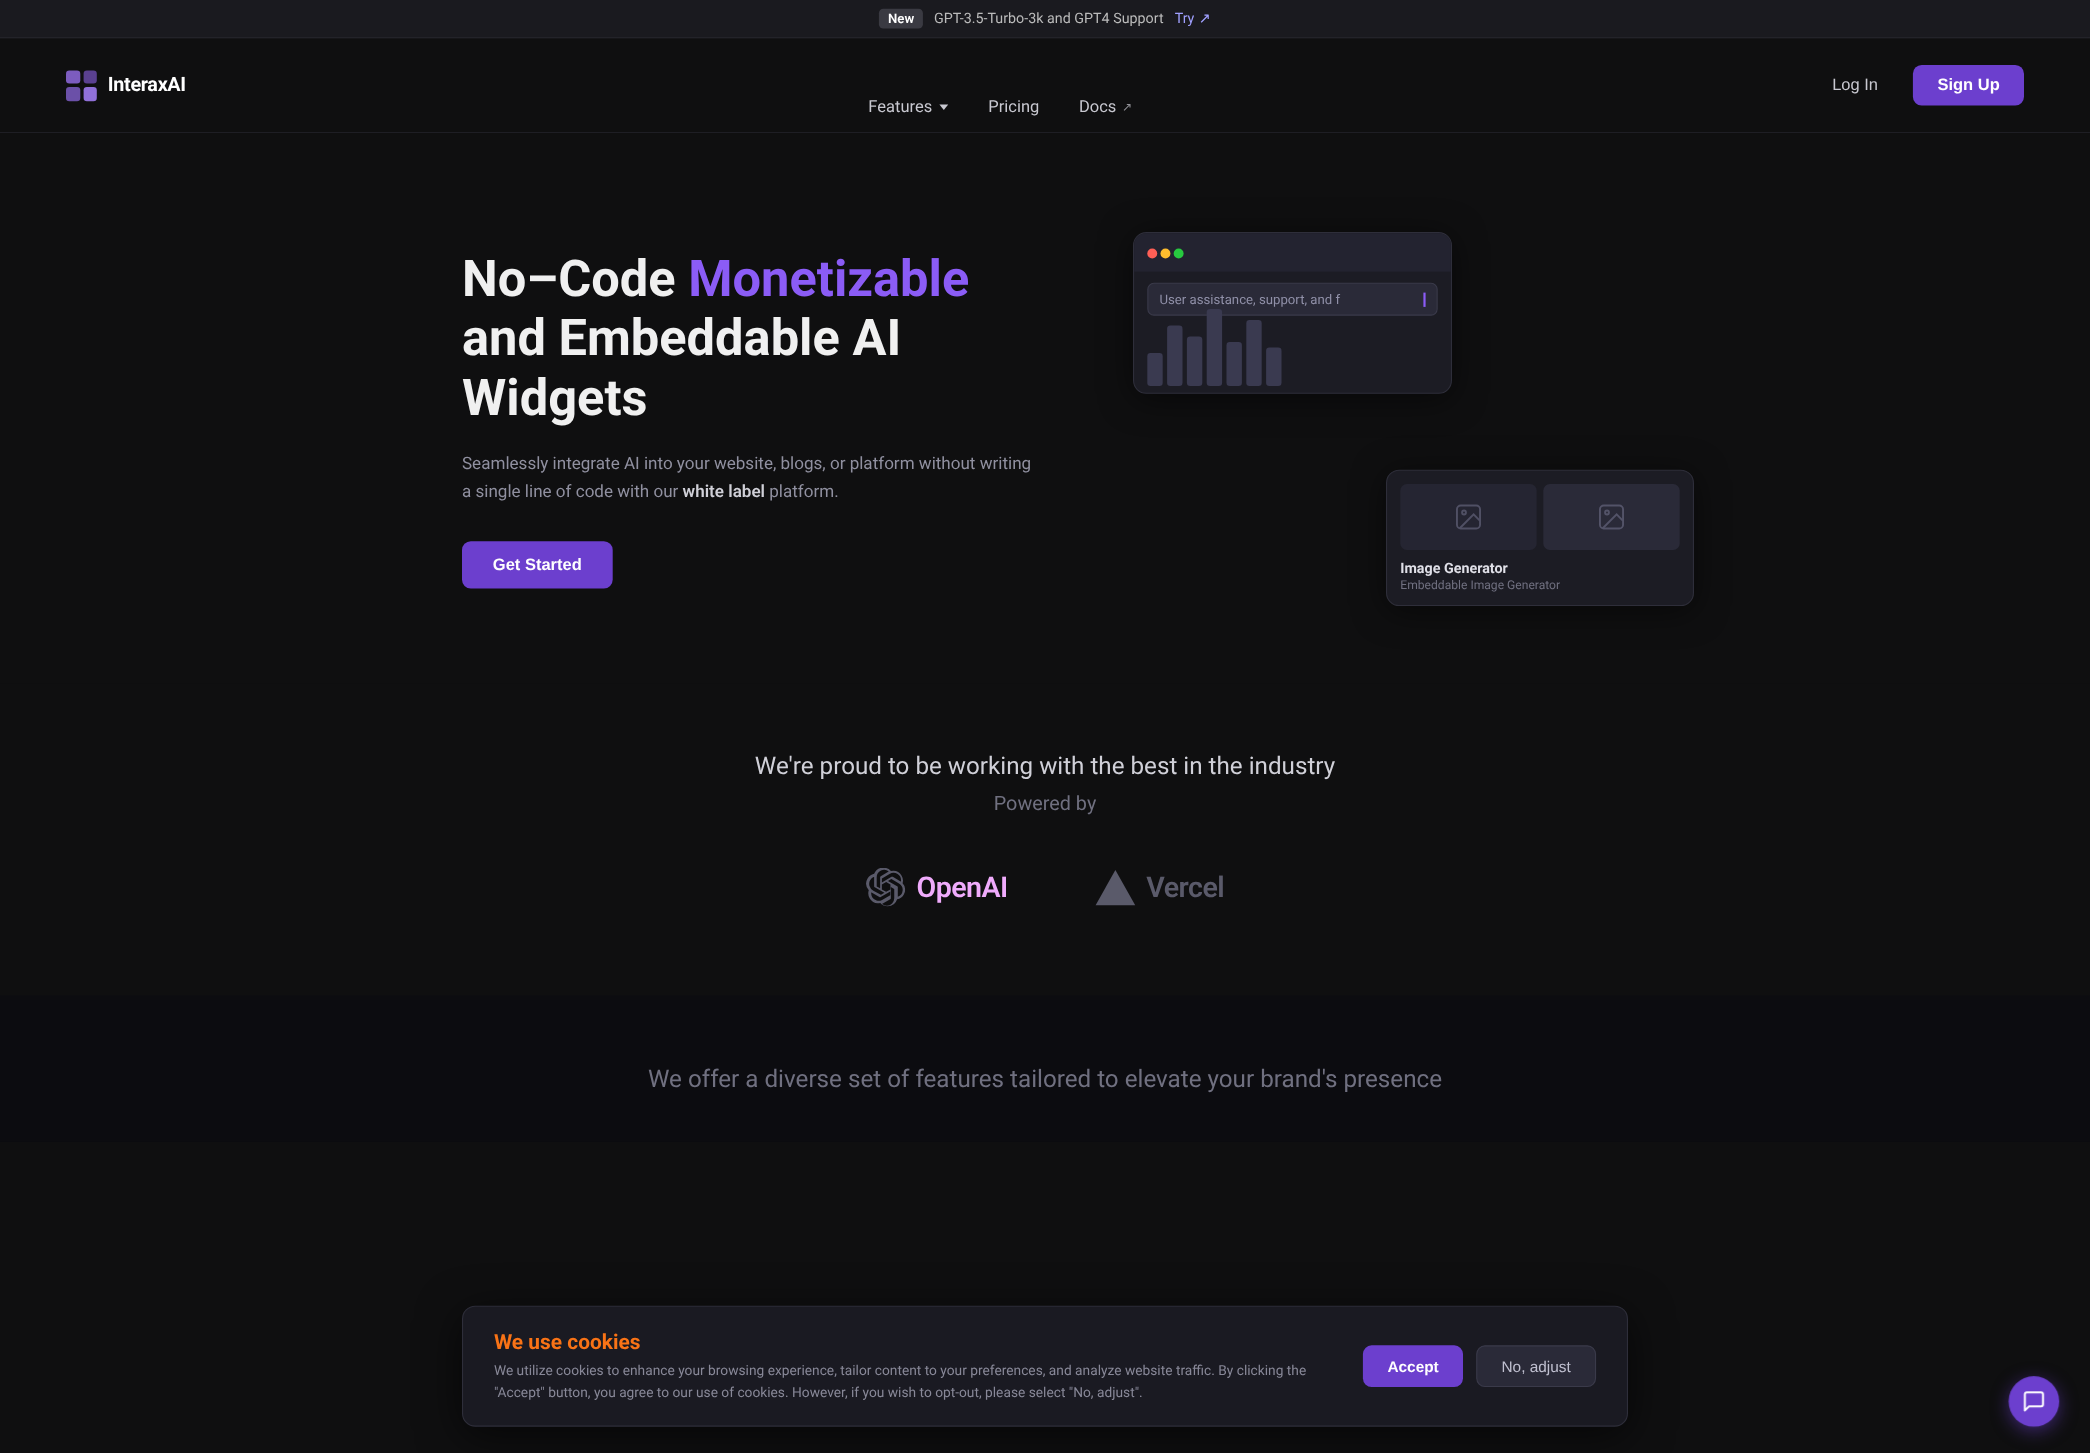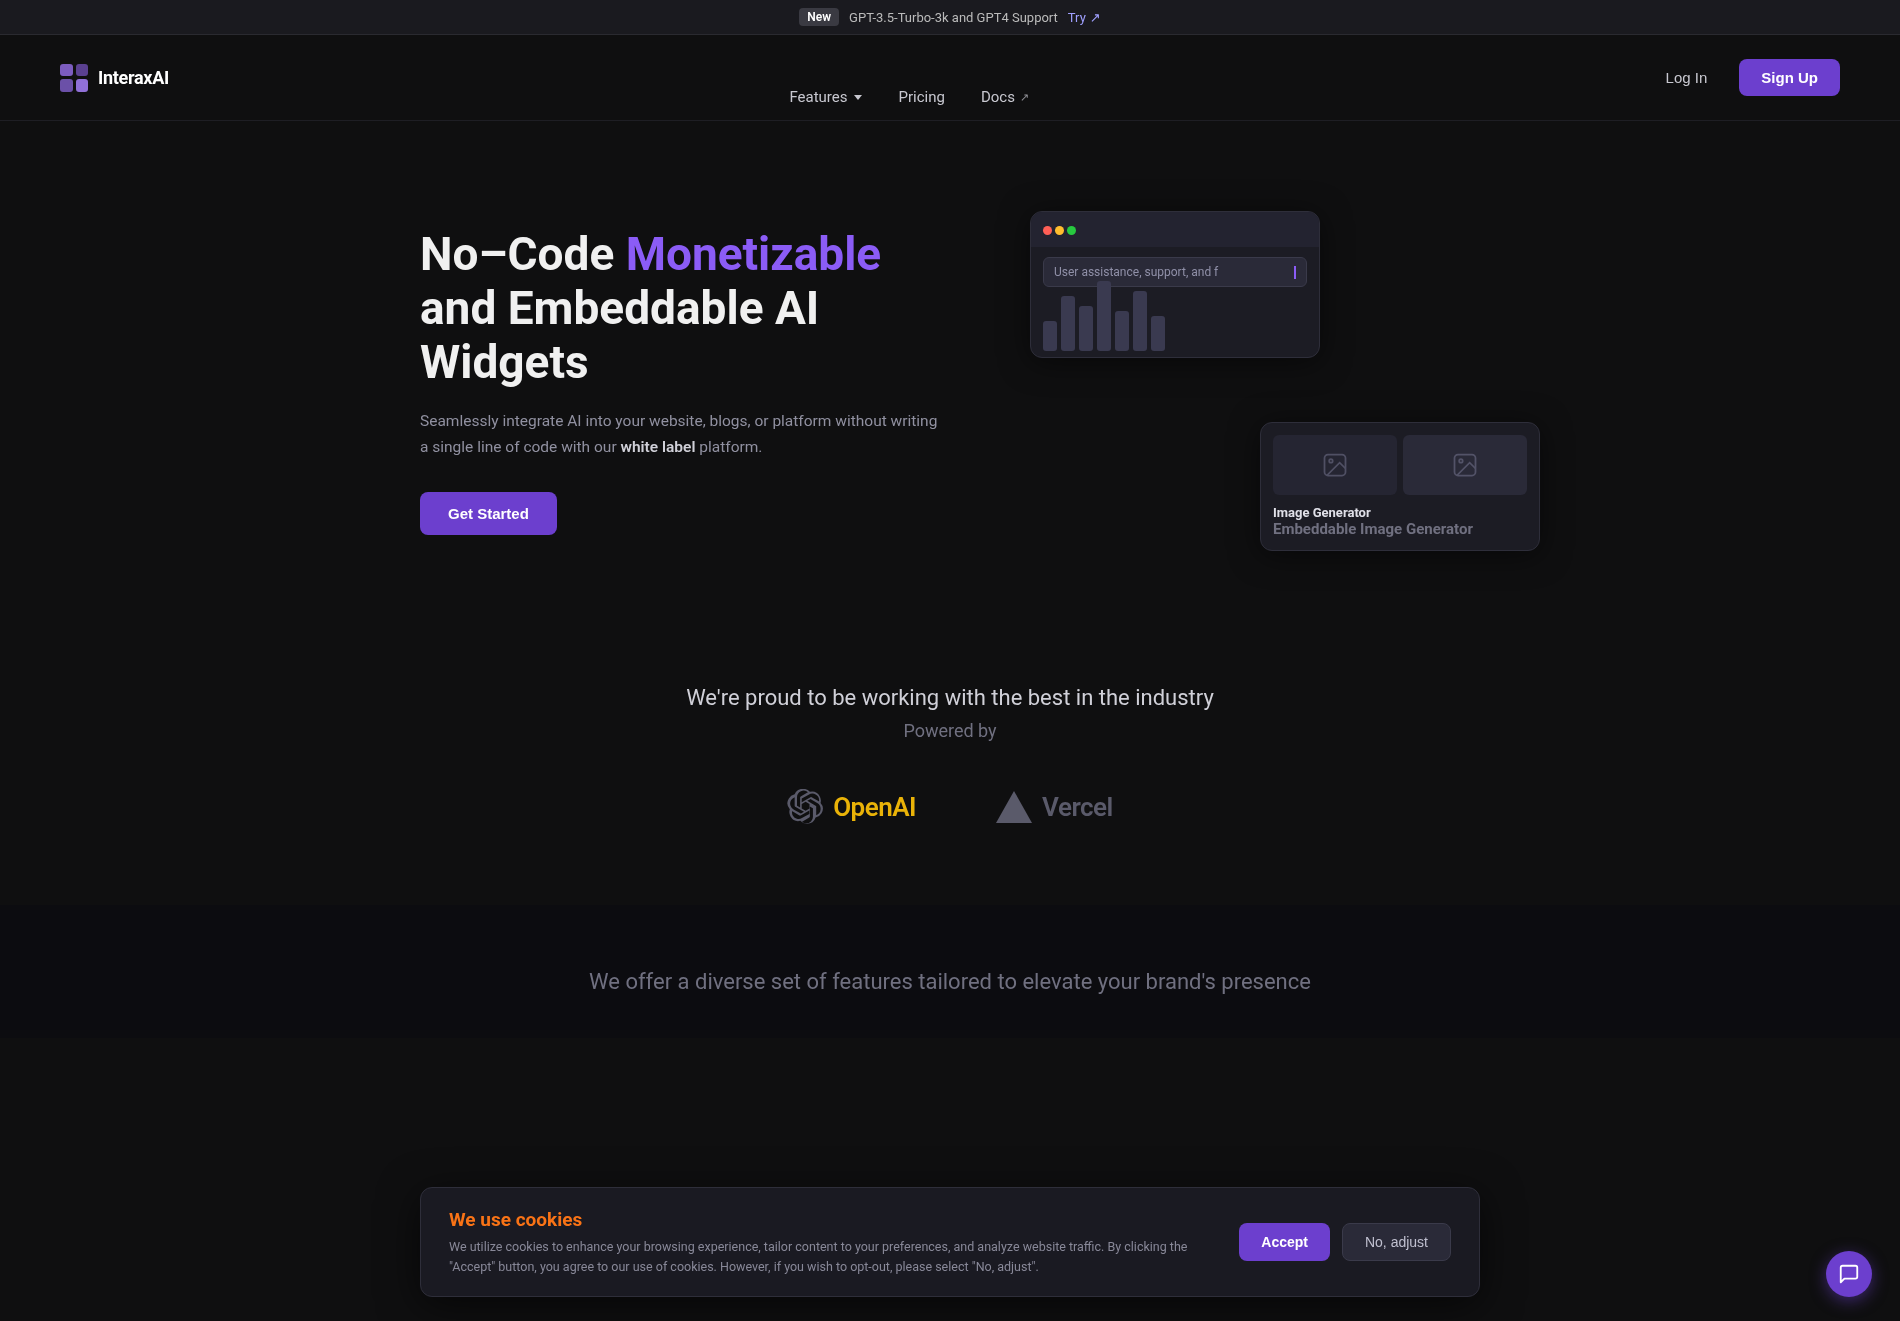--- a/index.html
+++ b/index.html
@@ -290,23 +290,22 @@
     .imggen-placeholder svg { opacity: 0.4; }
     .imggen-placeholder:first-child {
       background: #252532;
     }
     .imggen-label .label-title {
       font-size: 13px;
       font-weight: 700;
       color: #e0e0e8;
     }
     .imggen-label .label-sub {
-      font-size: 15px;
+      font-size: 11px;
       color: #707080;
-      font-weight: bold;
     }
 
     
     .powered-section {
       text-align: center;
       padding: 60px 36px 80px;
       background-color: #0f0f10;
     }
     .powered-heading {
       font-size: 22px;
@@ -330,21 +329,21 @@
     .openai-logo {
       display: flex;
       align-items: center;
       gap: 10px;
       color: #6a6a7a;
     }
     .openai-logo svg { width: 36px; height: 36px; fill: #5a5a6a; }
     .openai-wordmark {
       font-size: 26px;
       font-weight: 600;
-      color: #eab308;
+      color: #f0abfc;
       letter-spacing: -0.5px;
     }
 
     
     .vercel-logo {
       display: flex;
       align-items: center;
       gap: 10px;
       color: #5a5a6a;
     }

